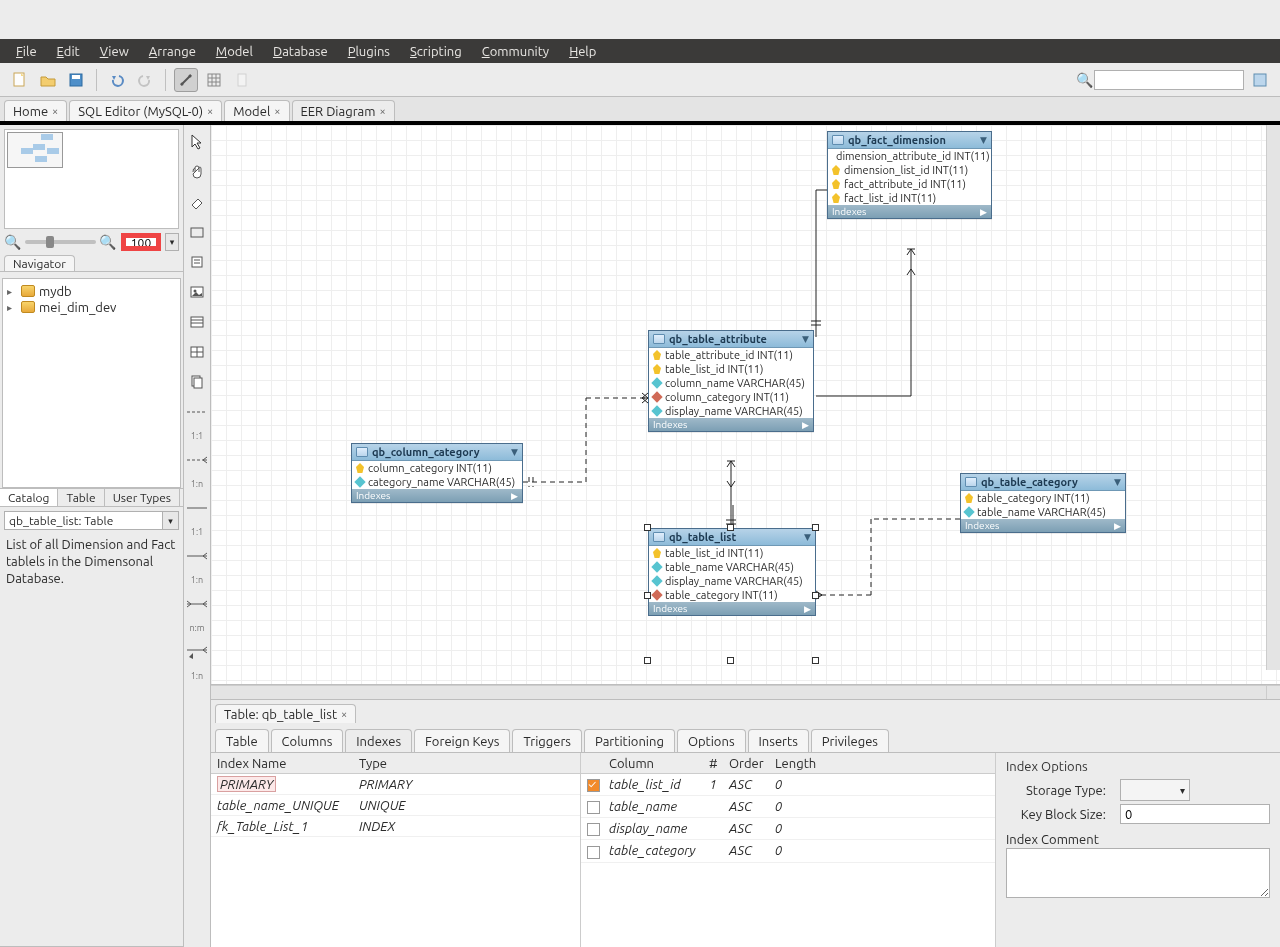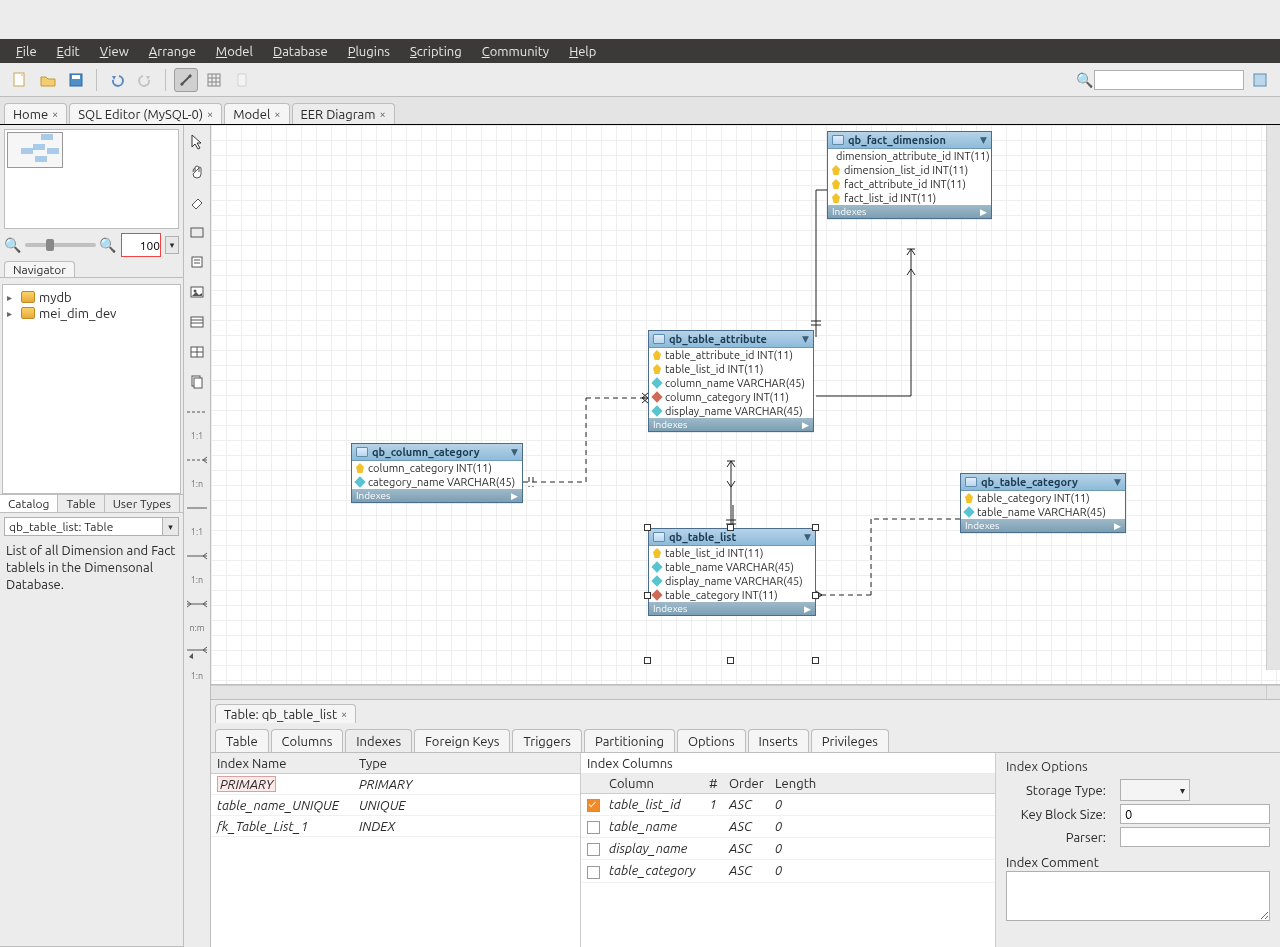--- a/index.html
+++ b/index.html
@@ -12,37 +12,37 @@
 
 
 .toolbar { height: 34px; background: #ececec; border-bottom: 1px solid #bdbdbd; display: flex; align-items: center; padding: 0 6px; }
 .tbtn { width: 24px; height: 24px; margin: 0 2px; display:flex; align-items:center; justify-content:center; border-radius:3px;}
 .tbtn.active { background:#d0d0d0; border:1px solid #9e9e9e; }
 .sep { width:1px; height:22px; background:#c0c0c0; margin:0 6px; }
 .search-wrap { margin-left:auto; display:flex; align-items:center; }
 .search-wrap input { width:150px; height:20px; border:1px solid #b0b0b0; background:#fff; font-size:12px; padding:0 4px; }
 
 
-.tabstrip { height: 28px; display:flex; align-items:flex-end; padding: 0 4px; border-bottom:1px solid #000000; background:#e4e4e4;}
+.tabstrip { height: 28px; display:flex; align-items:flex-end; padding: 0 4px; border-bottom:4px solid #000000; background:#e4e4e4;}
 .tab { background:#f5f5f5; border:1px solid #bdbdbd; border-bottom:none; border-radius:4px 4px 0 0; padding:3px 8px; margin-right:2px; font-size:13px; display:flex; align-items:center; gap:4px;}
 .tab .x { font-size:11px; color:#666;}
 .tab.active { background:#ececec; }
 
 
 .main { display:flex; height: calc(947px - 24px - 34px - 28px - 20px); }
 
 
 .leftcol { width: 184px; border-right:1px solid #bdbdbd; display:flex; flex-direction:column; background:#ececec;}
 .minimap { height: 100px; border:1px solid #bdbdbd; margin:4px; background:#fff; position:relative;}
 .minimap .sel { position:absolute; border:1px solid #999; left:2px; top:2px; width:56px; height:36px; background:#f6f6f6;}
 .minimap .blk { position:absolute; background:#a9cbe8; width:12px; height:6px;}
 .zoomrow { display:flex; align-items:center; padding:0 4px 4px 4px; gap:4px;}
 .zoomrow .slider { flex:1; height:4px; background:#c0c0c0; border-radius:2px; position:relative;}
 .zoomrow .slider .knob{position:absolute; left:30%; top:-4px; width:8px; height:12px; background:#888; border-radius:2px;}
-.zoomrow input { width:40px; height:24px; font-size:12px; text-align:right; border:1px solid #ef4444;}
+.zoomrow input { width:40px; height:18px; font-size:12px; text-align:center; border:5px solid #ef4444;}
 .zoomrow .dd { width:14px; height:18px; border:1px solid #b0b0b0; background:#e8e8e8; font-size:9px; display:flex;align-items:center;justify-content:center;}
 .panel-tab { background:#f5f5f5; border:1px solid #bdbdbd; border-bottom:none; border-radius:4px 4px 0 0; padding:1px 8px; font-size:12px; margin-left:4px; width:fit-content;}
 .panel-body { border:1px solid #bdbdbd; margin:0 2px; background:#fff; flex:0 0 auto;}
 .tree { padding:4px; font-size:13px;}
 .tree-item{display:flex;align-items:center;gap:4px;padding:1px 0;}
 .tree-item .arr{font-size:10px;color:#666;width:10px;}
 .dbicn{width:14px;height:12px;background:#f7c a;display:inline-block;}
 .dbicn{background: linear-gradient(#f8d46b,#e8a93a); border:1px solid #c08a20; border-radius:2px;}
 
 .small-tabs { display:flex; border-top:1px solid #bdbdbd; border-bottom:1px solid #bdbdbd;}
@@ -621,21 +621,20 @@
                 <div class="c1">table_name_UNIQUE</div>
                 <div class="c2">UNIQUE</div>
               </div>
               <div class="row">
                 <div class="c1">fk_Table_List_1</div>
                 <div class="c2">INDEX</div>
               </div>
             </div>
         </div>
         <div class="grid g2" style="width:415px;">
-          <div style="padding:3px 6px; font-size:13px;">Index Columns</div>
           <div class="hdr">
             <div class="c0"></div>
             <div class="c1">Column</div>
             <div class="c2">#</div>
             <div class="c3">Order</div>
             <div class="c4">Length</div>
           </div>
           <div id="col-rows">
               <div class="row">
                 <div class="c0"><span class="ck checked"></span></div>
@@ -670,24 +669,20 @@
         <div class="opts">
           <div class="lbl">Index Options</div>
           <div class="frow">
               <label>Storage Type:</label>
               <div class="dd">▾</div>
             </div>
           <div class="frow">
               <label>Key Block Size:</label>
               <input type="text" style="width: 150px;" value="0">
             </div>
-          <div class="frow">
-              <label>Parser:</label>
-              <input type="text" style="width: 150px;" value="">
-            </div>
           <div style="margin-top:8px;">Index Comment</div>
           <textarea style="width: 100%; height: 50px; border: 1px solid rgb(176, 176, 176); margin-top: 2px;"></textarea>
         </div>
       </div>
     </div>
   </div>
 </div>
 
 <div class="statusbar">Document loaded.</div>
 

